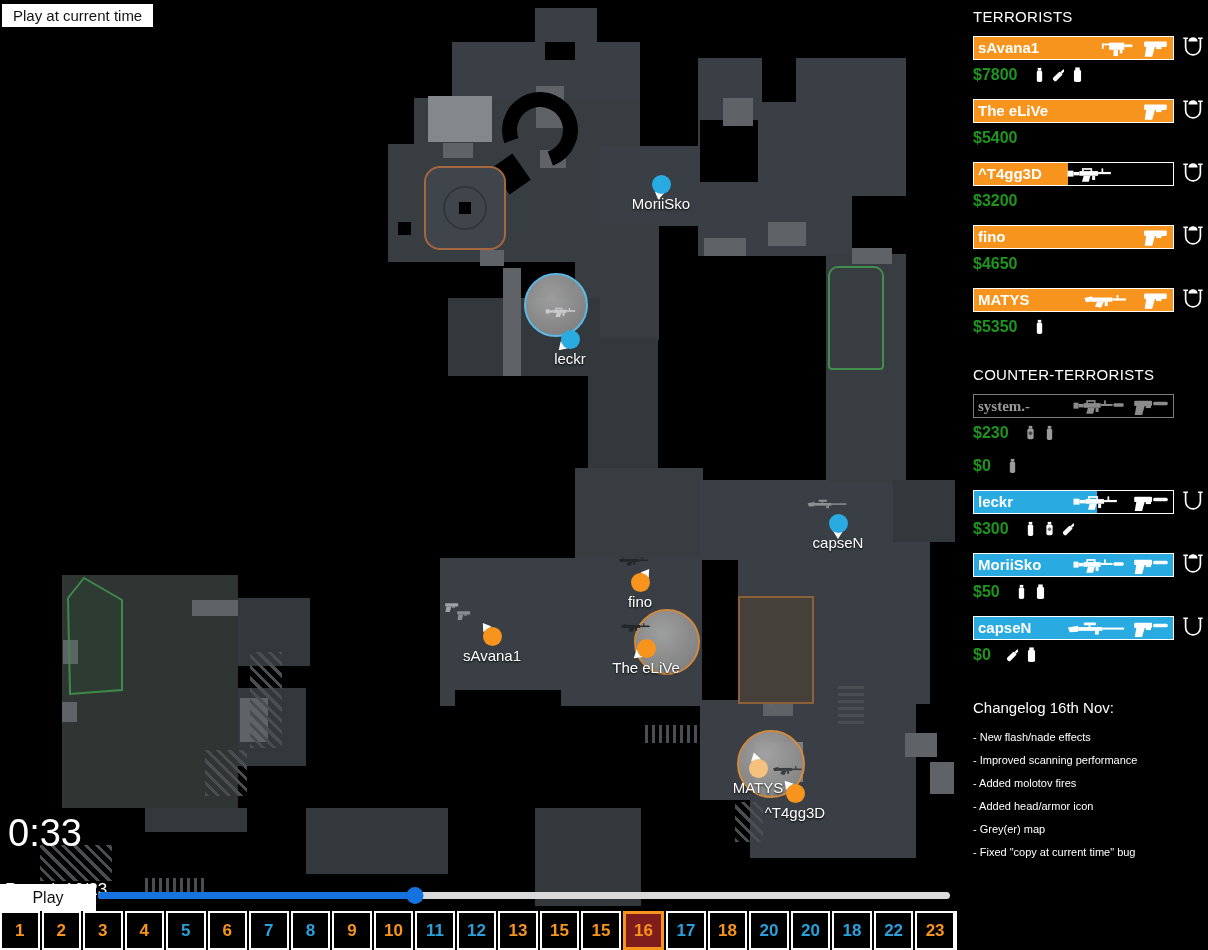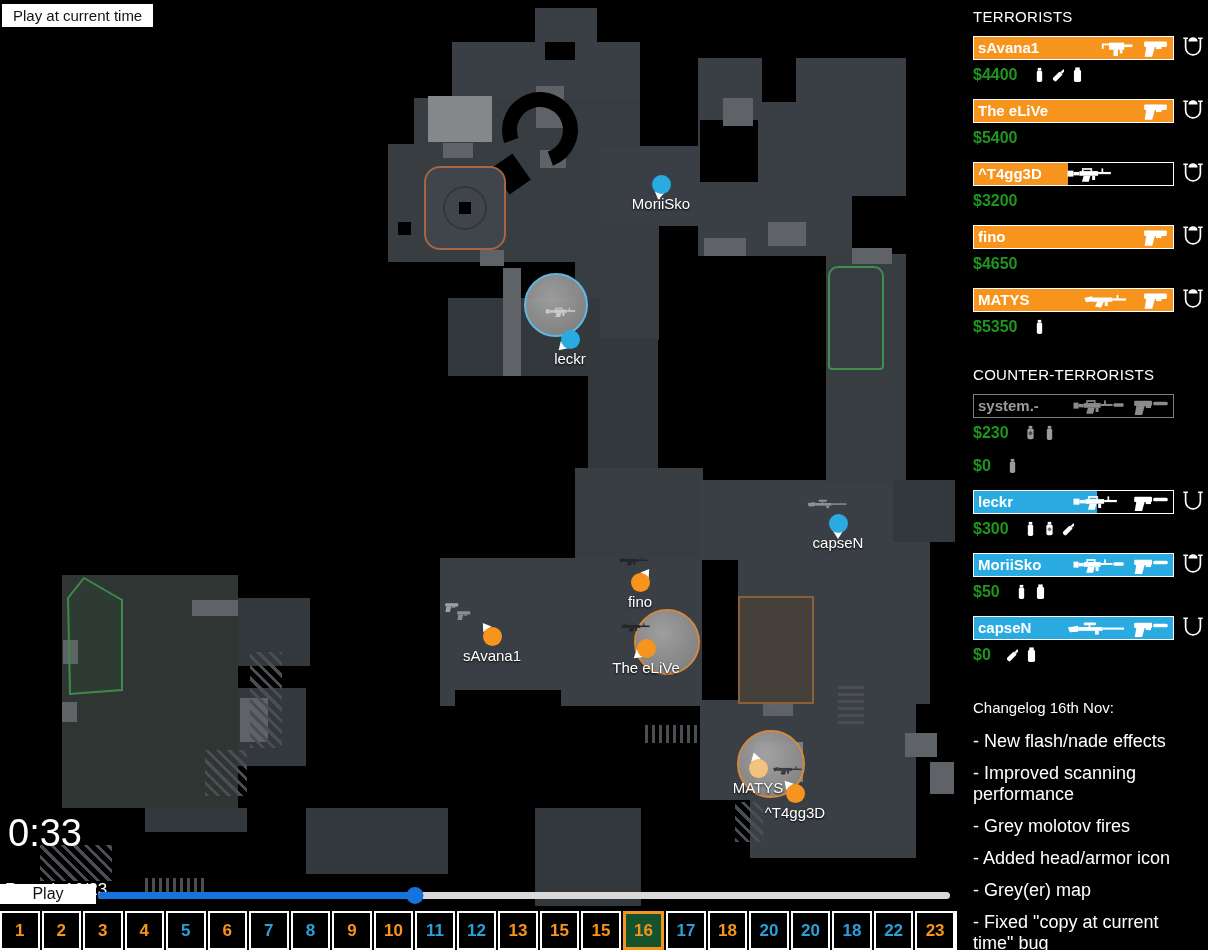--- a/index.html
+++ b/index.html
@@ -33,61 +33,61 @@
          border-right:5px solid transparent;border-bottom:8px solid #fff;transform-origin:5px 16px;}
   .mdot{position:absolute;left:-9.5px;top:-9.5px;width:19px;height:19px;border-radius:50%;}
   .mlabel{position:absolute;top:11px;left:0;transform:translateX(-50%);font-size:15px;color:#fff;
           white-space:nowrap;text-shadow:0 1px 2px rgba(0,0,0,.95);}
 
   
   #copy-btn{position:absolute;left:2px;top:4px;z-index:30;background:#fff;color:#151515;border:0;
             font-size:15px;padding:3px 11px;font-family:inherit;cursor:pointer;}
   #clock{position:absolute;left:8px;top:812px;z-index:30;font-size:38px;font-weight:400;}
   #round-label{position:absolute;left:5px;top:861px;z-index:30;font-size:17px;margin-top:19px;}
-  #play-btn{position:absolute;left:0;top:884px;z-index:30;width:96px;height:20px;background:#fff;
+  #play-btn{position:absolute;left:0;top:884px;z-index:30;width:96px;height:28px;background:#fff;
             color:#111;border:0;font-size:16px;font-family:inherit;cursor:pointer;}
   #slider{position:absolute;left:98px;top:886px;z-index:30;width:852px;height:19px;}
   #slider .track{position:absolute;left:0;right:0;top:6px;height:7px;background:#d9d9d9;border-radius:4px;}
   #slider .fill{position:absolute;left:0;top:6px;height:7px;border-radius:4px;}
   #slider .handle{position:absolute;top:1px;width:17px;height:17px;border-radius:50%;transform:translateX(-50%);}
 
   
   #timeline{position:absolute;left:0;top:911px;width:955px;height:39px;z-index:30;background:#000;
             display:flex;gap:2px;border-right:2px solid #fff;box-sizing:content-box;}
   .rbox{flex:1;border:2px solid #fff;background:#000;display:flex;align-items:center;justify-content:center;
         font-size:17px;font-weight:700;cursor:pointer;}
-  .rbox.active{border:3px solid #f7941d;background:#14532d;}
+  .rbox.active{border:3px solid #f7941d;background:#7f1d1d;}
   .rbox.t{color:#f7941d;}
   .rbox.ct{color:#2aa0db;}
 
   
   #sidebar{position:absolute;left:958px;top:0;width:250px;height:950px;background:#000;
            padding:8px 6px 0 15px;box-sizing:border-box;}
   .sec-title{font-size:15px;font-weight:400;letter-spacing:.3px;margin:0 0 10px 0;}
   .ct-title{margin-top:29px;}
   .pcard{margin-bottom:13px;}
   .prow{display:flex;align-items:center;}
   .pbar{position:relative;width:199px;height:22px;border:1px solid #fff;background:#000;flex:0 0 auto;}
   .pfill{position:absolute;left:0;top:0;bottom:0;}
   .pname{position:absolute;left:4px;top:0;line-height:22px;font-size:15px;font-weight:700;}
   .pguns{position:absolute;right:4px;top:0;height:22px;display:flex;align-items:center;gap:8px;color:#fff;}
   .pguns svg{display:block;}
   .parmor{width:26px;height:26px;margin-left:7px;color:#fff;flex:0 0 auto;}
   .pmoney-row{display:flex;align-items:center;margin-top:4px;height:20px;}
   .pmoney{color:#1e961e;font-weight:700;font-size:16px;}
   .pnades{display:flex;align-items:center;gap:8px;margin-left:16px;color:#fff;}
   .pnades svg{display:block;}
-  .dead .pbar{border-color:#7e7e7e;}
+  .dead .pbar{border-color:#7e7e7e;font-family:Liberation Serif, serif;}
   .dead .pname{color:#9b9b9b;}
   .dead .pguns{color:#8b8b8b;}
   .dead .pnades{color:#9b9b9b;}
 
   #changelog{margin-top:34px;}
   .cl-title{font-size:15px;margin-bottom:15px;}
-  .cl-item{font-size:18px;margin-bottom:11px;}
+  .cl-item{font-size:11px;margin-bottom:11px;}
 </style>
 </head>
 <body>
 
 <div id="map">
   <div id="map-geo">
       <i class="blk" style="left: 535px; top: 8px; width: 62px; height: 42px; background: rgb(58, 63, 69);"></i>
       <i class="blk" style="left: 452px; top: 42px; width: 188px; height: 56px; background: rgb(58, 63, 69);"></i>
       <i class="blk" style="left: 492px; top: 84px; width: 96px; height: 94px; background: rgb(58, 63, 69);"></i>
       <i class="blk" style="left: 388px; top: 98px; width: 252px; height: 164px; background: rgb(56, 61, 66);"></i>
@@ -323,21 +323,21 @@
               </svg>
             </div>
          </div>
          <div class="parmor"><svg viewBox="0 0 26 26" width="24" height="25">
     <path d="M2.5,3 h5 M18.5,3 h5" stroke="#fff" stroke-width="1.6"></path>
     <path d="M5,3 L5,13 a8,8 0 0 0 16,0 L21,3" fill="none" stroke="#fff" stroke-width="1.8"></path>
               <path d="M8,6.5 a5,4.6 0 0 1 10,0 Z" fill="#fff"></path>
             </svg></div>
        </div>
        <div class="pmoney-row">
-         <span class="pmoney">$4400</span>
+         <span class="pmoney">$7800</span>
          <span class="pnades">
             <svg viewBox="0 0 12 18" width="11" height="16" fill="currentColor">
               <rect x="3" y="4" width="6" height="13" rx="2"></rect>
               <rect x="4" y="1" width="4" height="3"></rect>
             </svg>
             <svg viewBox="0 0 12 18" width="11" height="16" fill="currentColor">
               <g transform="rotate(45 6 9)">
                 <rect x="4" y="5" width="5" height="12" rx="1.5"></rect>
                 <rect x="5.2" y="0.5" width="2.6" height="4.5"></rect>
               </g>
@@ -666,19 +666,19 @@
           </span>
        </div>
       </div>
     </div>
 
   <div id="changelog">
     <div class="cl-title">Changelog 16th Nov:</div>
     <div id="cl-items">
         <div class="cl-item">- New flash/nade effects</div>
         <div class="cl-item">- Improved scanning performance</div>
-        <div class="cl-item">- Grey molotov fires</div>
+        <div class="cl-item">- Added molotov fires</div>
         <div class="cl-item">- Added head/armor icon</div>
         <div class="cl-item">- Grey(er) map</div>
         <div class="cl-item">- Fixed "copy at current time" bug</div>
       </div>
   </div>
 </div>
 
 </body></html>

